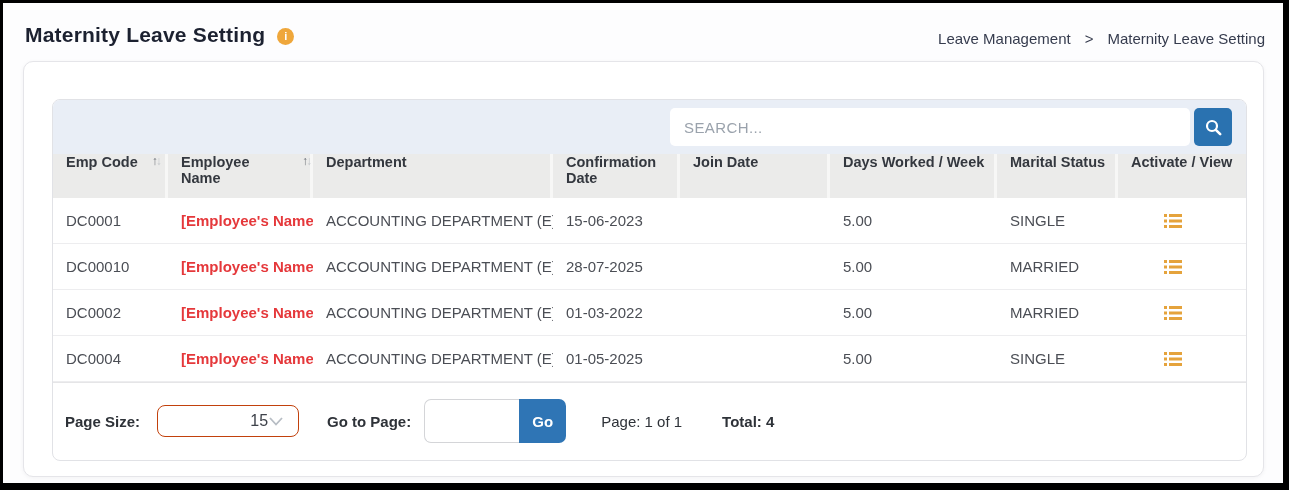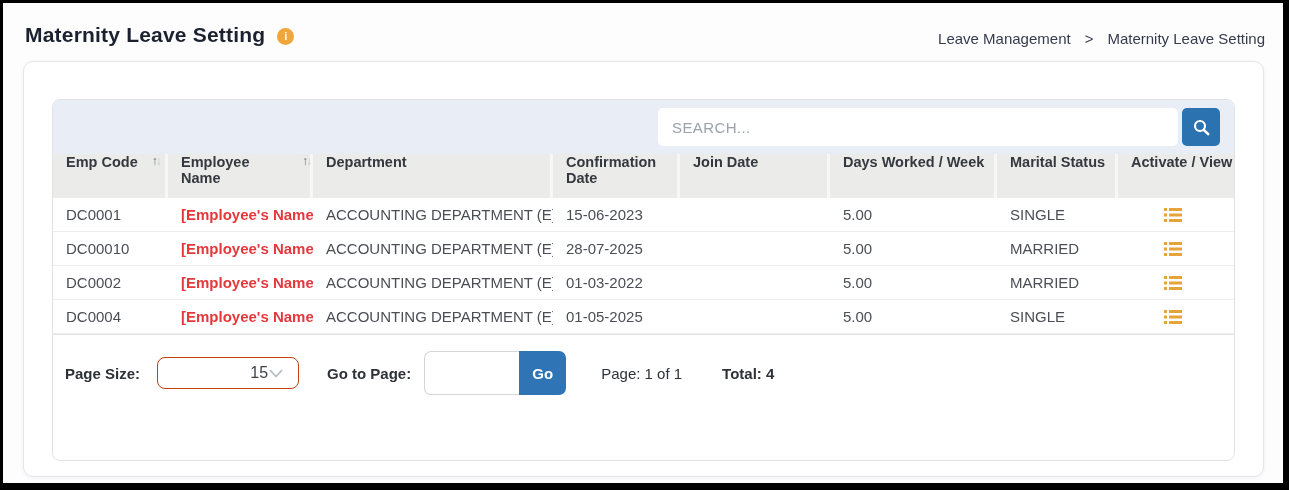--- a/index.html
+++ b/index.html
@@ -10,39 +10,39 @@
 
   
   .topbar { display:flex; justify-content:space-between; align-items:flex-end; padding:15px 18px 14px 22px; height:58px; }
   .title-group { display:flex; align-items:center; gap:12px; }
   .page-title { font-size:21px; font-weight:bold; color:#1c2130; letter-spacing:.2px; }
   .info-icon { width:17px; height:17px; border-radius:50%; background:#EFA73B; color:#fff; font-size:11px; font-weight:bold; display:flex; align-items:center; justify-content:center; margin-top:2px; }
   .breadcrumb { font-size:15px; color:#363c4e; display:flex; align-items:center; gap:14px; }
   .breadcrumb .sep { color:#363c4e; }
 
   
-  .card { margin:0 19px 0 20px; height:416px; background:#fff; border:1px solid #e5e5e9; border-radius:10px; box-shadow:0 1px 4px rgba(40,40,60,.05); padding:37px 28px 0 28px; }
+  .card { margin:0 19px 0 20px; height:416px; background:#fff; border:1px solid #e5e5e9; border-radius:10px; box-shadow:0 1px 4px rgba(40,40,60,.05); padding:37px 16px 0 28px; }
   .panel { height:362px; border:1px solid #e1e2e6; border-radius:8px; overflow:hidden; background:#fff; }
 
   
   .search-band { height:54px; background:#E9EEF6; display:flex; align-items:center; justify-content:flex-end; padding-right:14px; gap:4px; }
   .search-input { width:520px; height:38px; border:none; border-radius:5px; background:#fff; padding:0 14px; font-size:15px; color:#444; font-family:"Liberation Sans", sans-serif; outline:none; }
   .search-input::placeholder { color:#9AA2AC; letter-spacing:.4px; }
   .search-btn { width:38px; height:38px; border:none; border-radius:5px; background:#2A72B0; display:flex; align-items:center; justify-content:center; cursor:pointer; }
 
   
   .trow { display:grid; grid-template-columns:115px 145px 240px 127px 150px 167px 121px 127px; align-items:center; }
   .thead { height:44px; background:#EBEBEA; }
   .thead .th { height:100%; display:flex; padding-left:13px; font-size:14.5px; font-weight:bold; color:#34383f; border-right:3px solid #f7f7f6; }
   .thead .th:last-child { border-right:none; }
   .sort-icons { margin-left:14px; font-size:12px; letter-spacing:-2px; }
   .sort-up { color:#6c7077; }
   .sort-down { color:#c3c6ca; }
 
-  .tbody-row { height:34px; border-bottom:1px solid #ededef; font-size:15px; color:#4b4e55; }
+  .tbody-row { height:46px; border-bottom:1px solid #ededef; font-size:15px; color:#4b4e55; }
   .tbody-row .td { padding-left:13px; overflow:hidden; white-space:nowrap; }
   .emp-name { color:#E5383B; font-weight:bold; }
   .action-cell { display:flex; justify-content:center; padding-right:30px; }
   .list-btn { background:none; border:none; cursor:pointer; padding:2px; }
 
   
   .tfoot { height:77px; display:flex; align-items:center; padding-left:12px; font-size:15px; color:#2e3238; }
   .flabel { font-weight:bold; white-space:nowrap; }
   .page-size-select { width:142px; height:32px; border:1px solid #c2410c; border-radius:8px; background:#fff; display:flex; align-items:center; justify-content:flex-end; padding:0 14px 0 13px; margin-left:17px; cursor:pointer; }
   .page-size-value { font-size:16px; color:#3e424a; }

